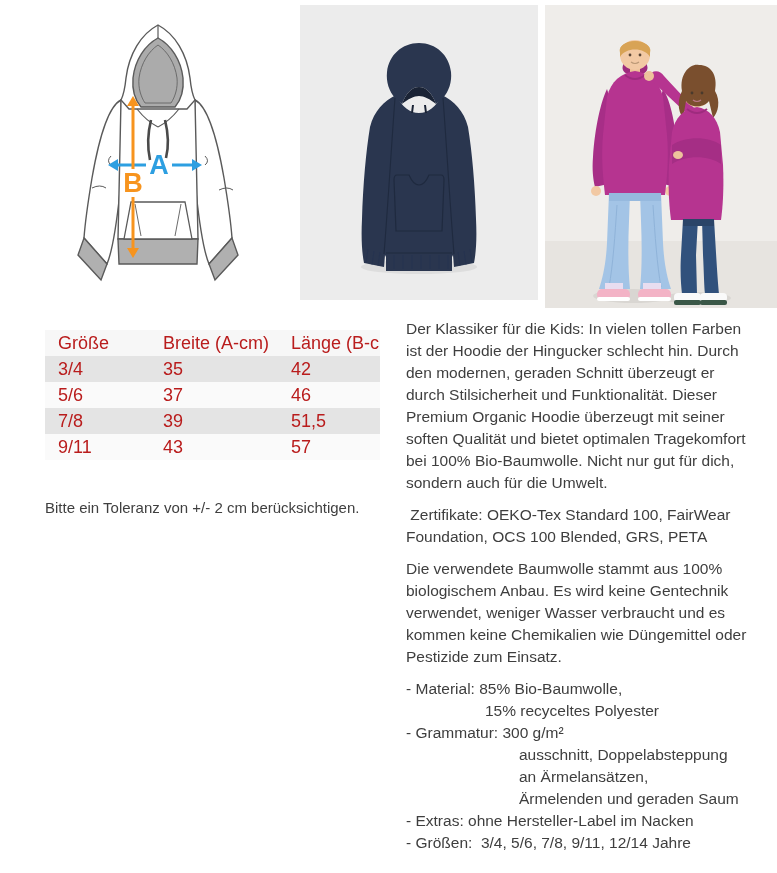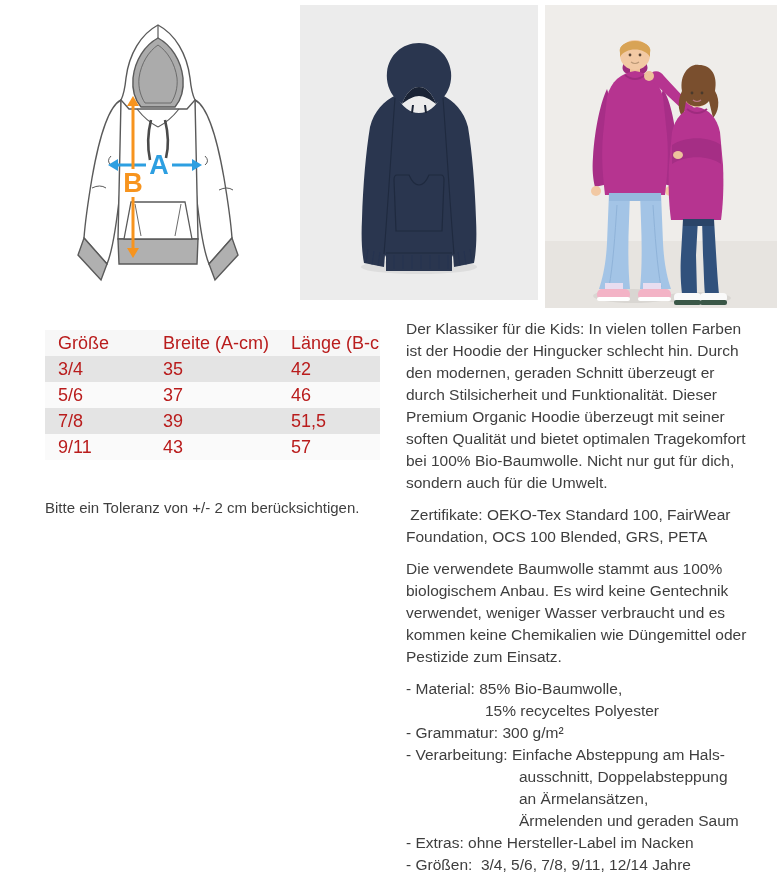--- a/index.html
+++ b/index.html
@@ -211,20 +211,19 @@
 <div class="abs" id="tolerance-note">Bitte ein Toleranz von +/- 2 cm berücksichtigen.</div>
 
 <div class="abs" id="description">
   <p>Der Klassiker für die Kids: In vielen tollen Farben ist der Hoodie der Hingucker schlecht hin. Durch den modernen, geraden Schnitt überzeugt er durch Stilsicherheit und Funktionalität. Dieser Premium Organic Hoodie überzeugt mit seiner soften Qualität und bietet optimalen Tragekomfort bei 100% Bio-Baumwolle. Nicht nur gut für dich, sondern auch für die Umwelt.</p>
   <p> Zertifikate: OEKO-Tex Standard 100, FairWear Foundation, OCS 100 Blended, GRS, PETA</p>
   <p>Die verwendete Baumwolle stammt aus 100% biologischem Anbau. Es wird keine Gentechnik verwendet, weniger Wasser verbraucht und es kommen keine Chemikalien wie Düngemittel oder Pestizide zum Einsatz.</p>
   <div id="details-list">
       <div class="detail-line indent-0">- Material: 85% Bio-Baumwolle,</div>
       <div class="detail-line indent-1">15% recyceltes Polyester</div>
       <div class="detail-line indent-0">- Grammatur: 300 g/m²</div>
-      <div class="detail-line indent-0">- Verarbeitung: Einfache Absteppung am Hals-</div>
       <div class="detail-line indent-2">ausschnitt, Doppelabsteppung</div>
       <div class="detail-line indent-2">an Ärmelansätzen,</div>
       <div class="detail-line indent-2">Ärmelenden und geraden Saum</div>
       <div class="detail-line indent-0">- Extras: ohne Hersteller-Label im Nacken</div>
       <div class="detail-line indent-0">- Größen:  3/4, 5/6, 7/8, 9/11, 12/14 Jahre</div>
     </div>
 </div>
 
 </body></html>

